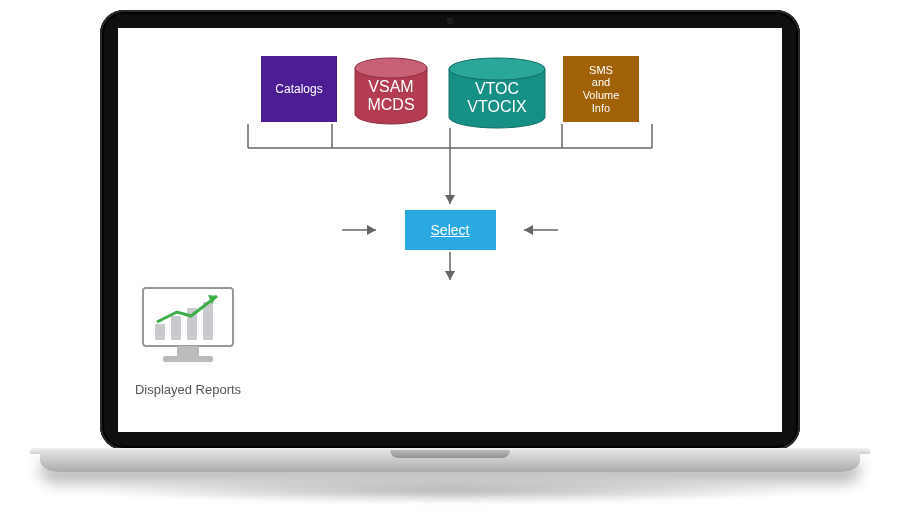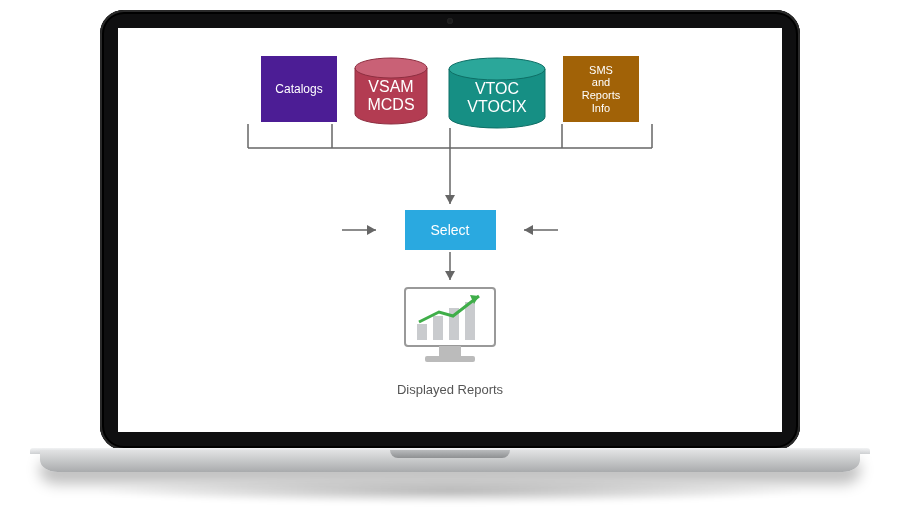--- a/index.html
+++ b/index.html
@@ -29,36 +29,36 @@
       background: linear-gradient(#f2f3f4, #cfd1d3);
       border-radius: 3px 3px 0 0;
     }
     .shadow { position: absolute; left: 90px; right: 90px; top: 478px; height: 26px; background: radial-gradient(ellipse at center, rgba(0,0,0,.25), rgba(0,0,0,0) 70%); filter: blur(2px); }
 
     
     .diagram { position: absolute; inset: 0; }
     .row { position: absolute; left: 0; right: 0; display: flex; justify-content: center; align-items: flex-start; gap: 14px; }
     .row-top { top: 28px; }
     .row-mid { top: 182px; gap: 42px; }
-    .row-bot { top: 254px; gap: 56px; }
+    .row-bot { top: 254px; gap: 56px; flex-direction: column; }
 
     
     .item { display: flex; flex-direction: column; align-items: center; }
     .square { width: 76px; height: 66px; display: flex; align-items: center; justify-content: center; color: #fff; font-size: 12px; text-align: center; }
     .catalogs { background: #4c1d95; }
     .sms { background: #a16207; font-size: 11px; line-height: 1.15; }
     .cyl { width: 80px; }
     .cyl-lg { width: 104px; }
     .cyl svg, .cyl-lg svg { display: block; }
     .cyl-lbl { color: #fff; font-size: 16px; text-align: center; line-height: 1.15; margin-top: -48px; position: relative; }
     .cyl-lg .cyl-lbl { margin-top: -50px; }
 
     
     .box { height: 40px; display: flex; align-items: center; justify-content: center; color: #fff; font-size: 14px; }
-    .select { width: 91px; background: #2aa9e0; }
+    .select { width: 91px; background: #2aa9e0; text-decoration: underline; }
     .fdreport { width: 140px; background: linear-gradient(90deg, #1a88cf, #14bfb5); letter-spacing: .5px; font-weight: 500; }
     .sort { width: 82px; background: #149e8e; }
 
     
     .bot-item { display: flex; flex-direction: column; align-items: center; gap: 8px; width: 140px; }
     .bot-lbl { color: #555; font-size: 13px; text-align: center; margin-top: 6px; }
 
     
     .icon-box { width: 110px; height: 86px; display: flex; align-items: center; justify-content: center; }
 
@@ -132,21 +132,21 @@
               <span>VTOCIX</span>
             </div>
           </div>
 
 
           <div class="item">
             <div class="square sms">
               <div>
                 <span>SMS</span><br>
                 <span>and</span><br>
-                <span>Reports</span><br>
+                <span>Volume</span><br>
                 <span>Info</span>
               </div>
             </div>
           </div>
         </div>
 
         <div class="row row-mid">
           <div class="box select">
             <span>Select</span>
           </div>

